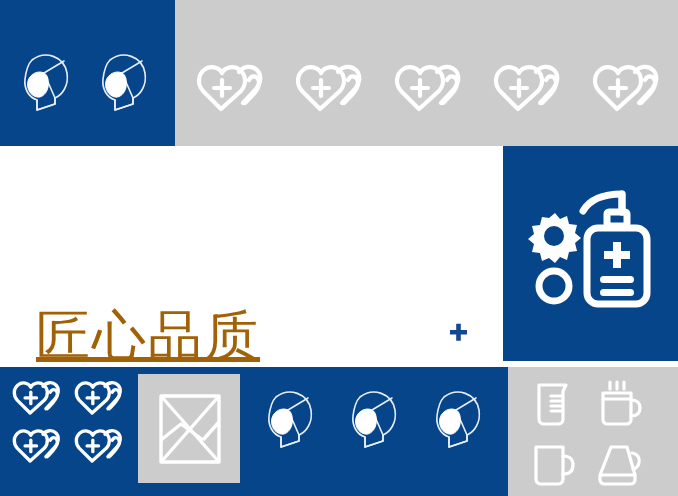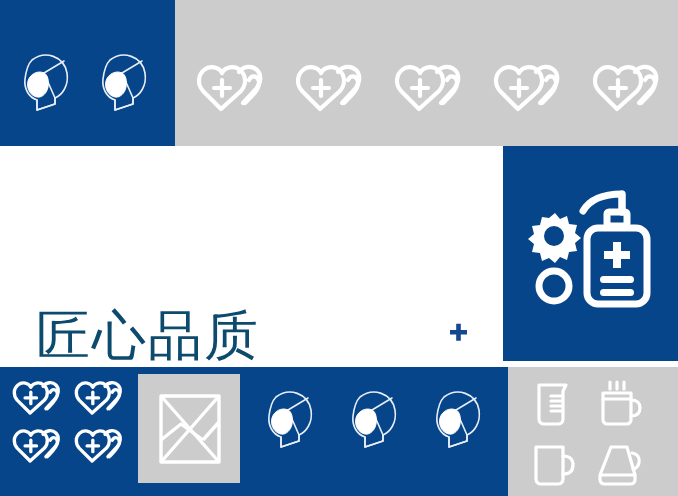--- a/index.html
+++ b/index.html
@@ -32,21 +32,21 @@
   
   #headline-block{position:absolute;left:36px;top:160px;width:330px;}
   .headline-line{
     font-size:54px;
     line-height:60px;
     letter-spacing:2px;
     font-weight:400;
     white-space:nowrap;
     font-family:"DejaVu Sans","Liberation Sans",sans-serif;
   }
-  .hl-dark{color:#0c4a6e;}
+  .hl-dark{color:#a16207;text-decoration:underline;}
   .hl-blue{color:#0a5198;}
   #subtitle-block{
     position:absolute;left:36px;top:303px;
     color:#555555;
     font-size:14.5px;
     line-height:19px;
     letter-spacing:0.6px;
   }
   #brand-block{
     position:absolute;left:360px;top:322px;

